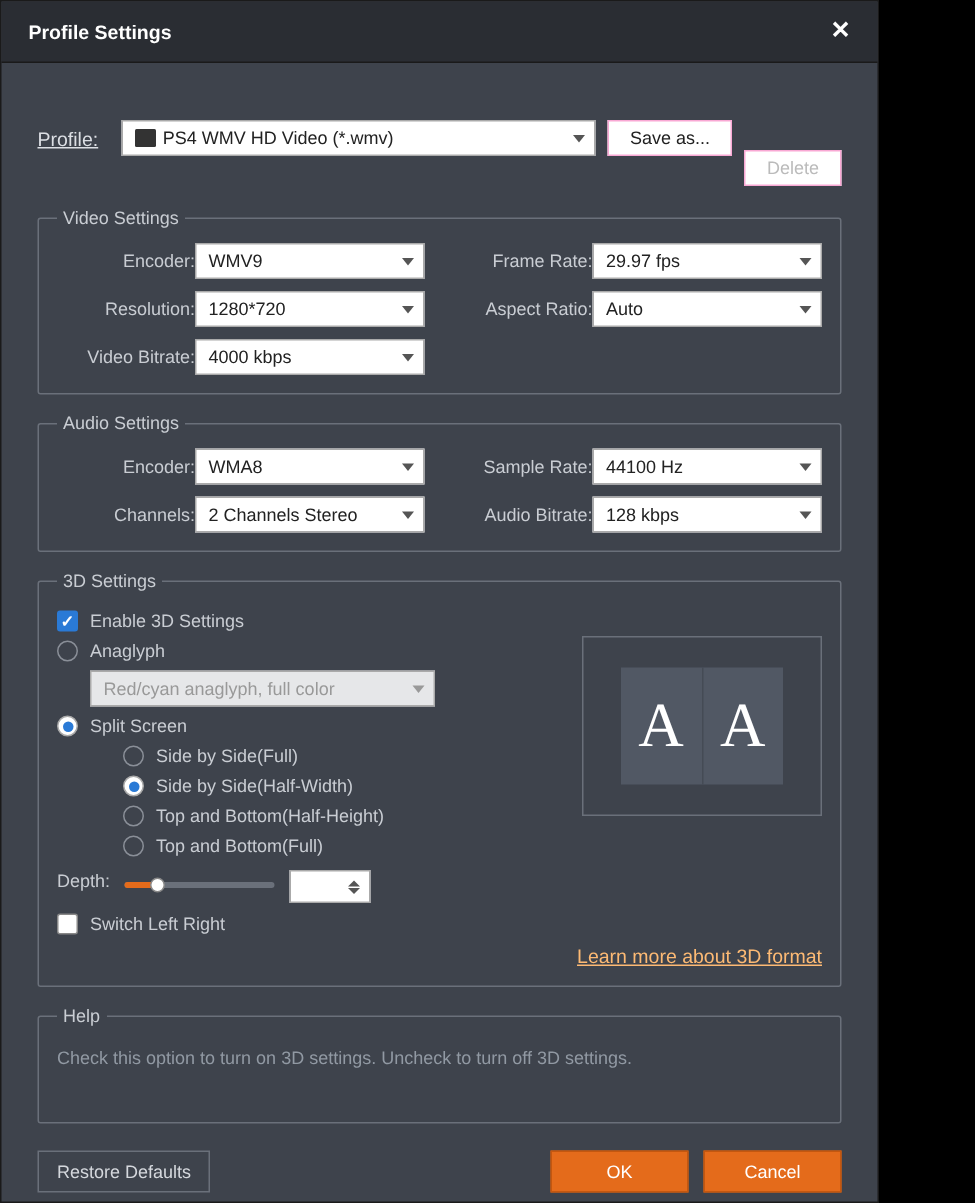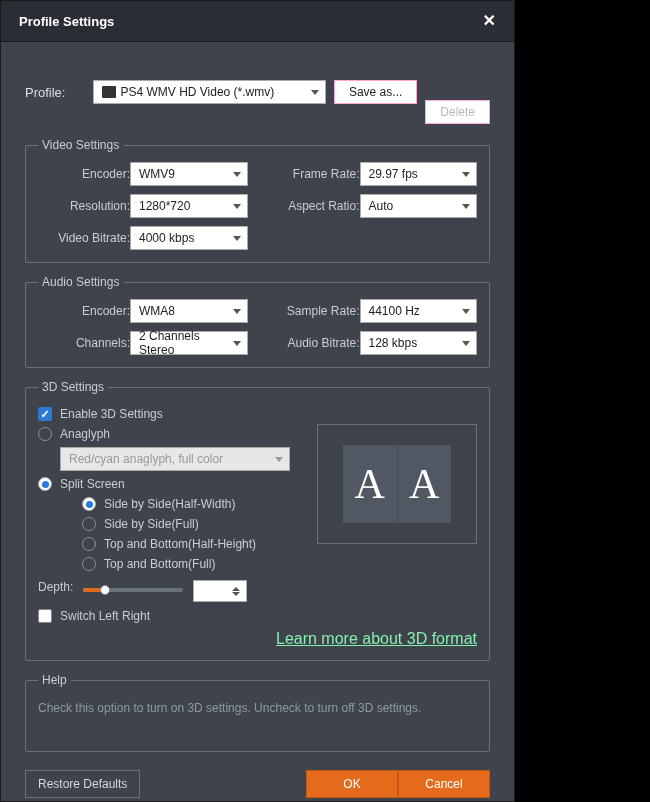--- a/index.html
+++ b/index.html
@@ -5,21 +5,21 @@
   * { box-sizing: border-box; margin: 0; padding: 0; }
   body {
     font-family: -apple-system, BlinkMacSystemFont, "Segoe UI", Arial, sans-serif;
     font-size: 12px;
     background: #000;
     width: 650px;
     height: 802px;
     overflow: hidden;
   }
   .window {
-    width: 515px;
+    width: 586px;
     height: 802px;
     background: #3e434c;
     border: 1px solid #1a1a1a;
     display: flex;
     flex-direction: column;
   }
   .titlebar {
     background: #2a2d33;
     color: #fff;
     font-weight: bold;
@@ -37,21 +37,21 @@
   }
   .body {
     flex: 1;
     padding: 18px 24px 14px 24px;
     color: #c9cdd3;
     display: flex;
     flex-direction: column;
   }
   .row { display: flex; align-items: center; gap: 8px; }
   .profile-row { margin-bottom: 14px; }
-  .profile-row label { color: #dcdfe4; font-size: 13px; margin-right: 20px; }
+  .profile-row label { color: #dcdfe4; font-size: 13px; margin-right: 8px; text-decoration: underline; }
   .select {
     background: #fff;
     border: 1px solid #aaa;
     color: #222;
     height: 24px;
     padding: 2px 20px 2px 8px;
     font-size: 12px;
     position: relative;
     display: flex;
     align-items: center;
@@ -246,24 +246,24 @@
     gap: 1px;
   }
   .spinner .up, .spinner .down {
     width: 0; height: 0;
     border-left: 4px solid transparent;
     border-right: 4px solid transparent;
   }
   .spinner .up { border-bottom: 4px solid #555; }
   .spinner .down { border-top: 4px solid #555; }
   .link {
-    color: #86efac;
+    color: #fdba74;
     text-decoration: underline;
     cursor: pointer;
-    font-size: 16px;
+    font-size: 13px;
     margin-left: 42px;
   }
   .link-row {
     text-align: right;
     margin-top: 4px;
   }
   .help-text {
     color: #9199a3;
     font-size: 12px;
     padding: 4px 0 24px 0;
@@ -286,21 +286,21 @@
   }
   .btn-orange {
     background: #e46b1b;
     border: 1px solid #c4570f;
     color: #fff;
     height: 28px;
     width: 92px;
     font-size: 12px;
     cursor: pointer;
   }
-  .footer-right { display: flex; }
+  .footer-right { display: flex; gap: 10px; }
   .prof-icon {
     width: 14px; height: 12px;
     background: #333;
     margin-right: 4px;
     display: inline-block;
     border-radius: 1px;
   }
 </style>
 </head>
 <body>
@@ -404,26 +404,26 @@
           <div class="opt-row indent1">
             <div class="select disabled" style="width:230px">
                 <span>Red/cyan anaglyph, full color</span>
               </div>
           </div>
           <div class="opt-row">
             <span class="radio checked"></span>
             <span>Split Screen</span>
           </div>
           <div class="opt-row indent2">
+            <span class="radio dark"></span>
+            <span>Side by Side(Full)</span>
+          </div>
+          <div class="opt-row indent2">
             <span class="radio checked"></span>
             <span>Side by Side(Half-Width)</span>
-          </div>
-          <div class="opt-row indent2">
-            <span class="radio dark"></span>
-            <span>Side by Side(Full)</span>
           </div>
           <div class="opt-row indent2">
             <span class="radio dark"></span>
             <span>Top and Bottom(Half-Height)</span>
           </div>
           <div class="opt-row indent2">
             <span class="radio dark"></span>
             <span>Top and Bottom(Full)</span>
           </div>
           <div class="depth-row">

